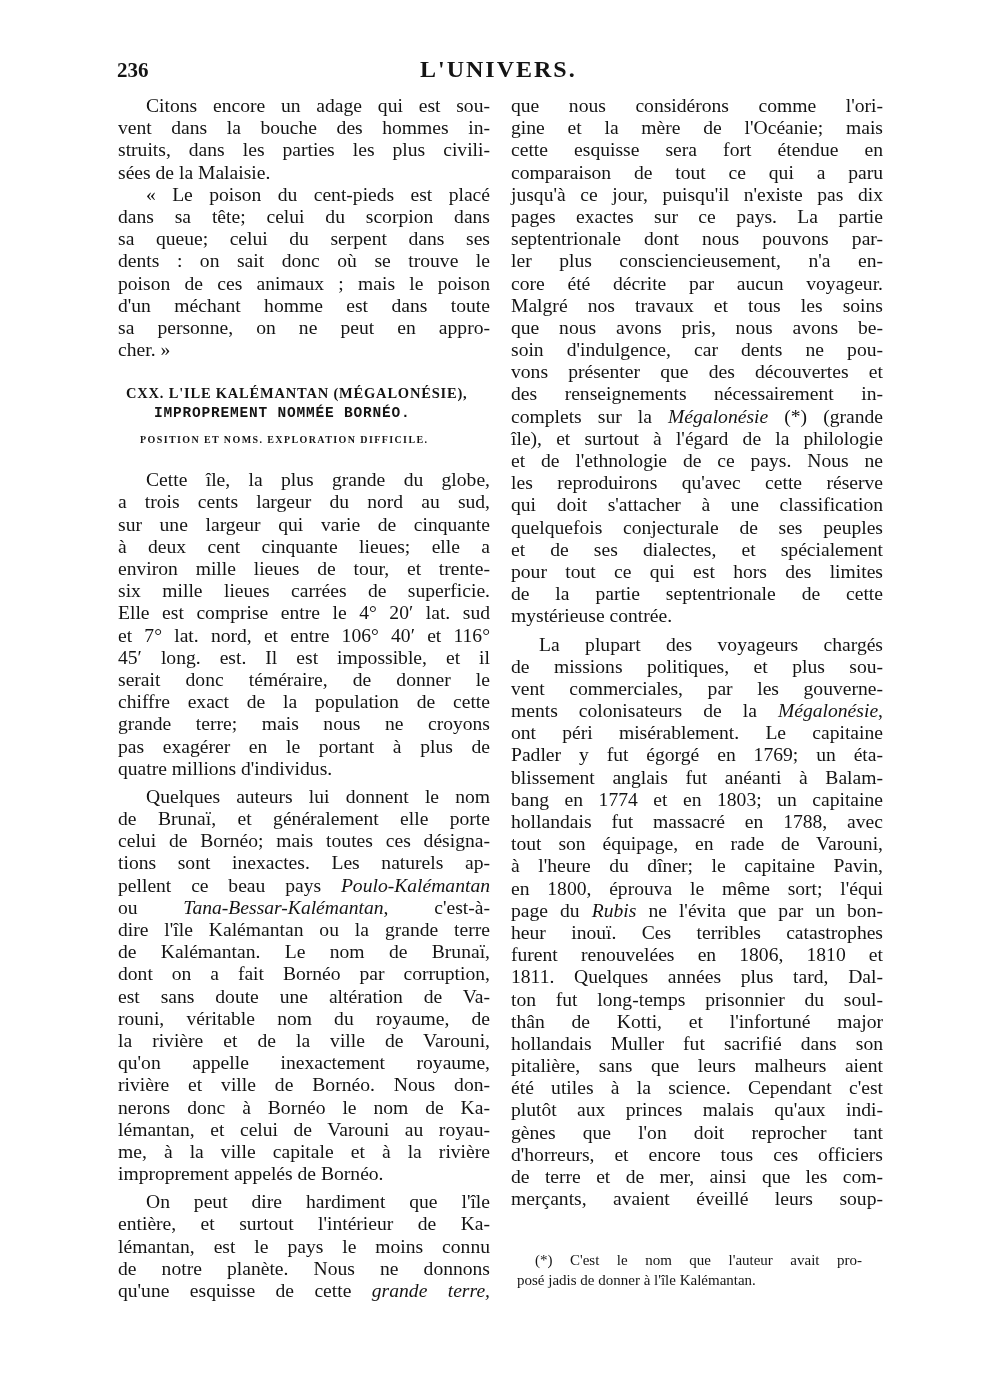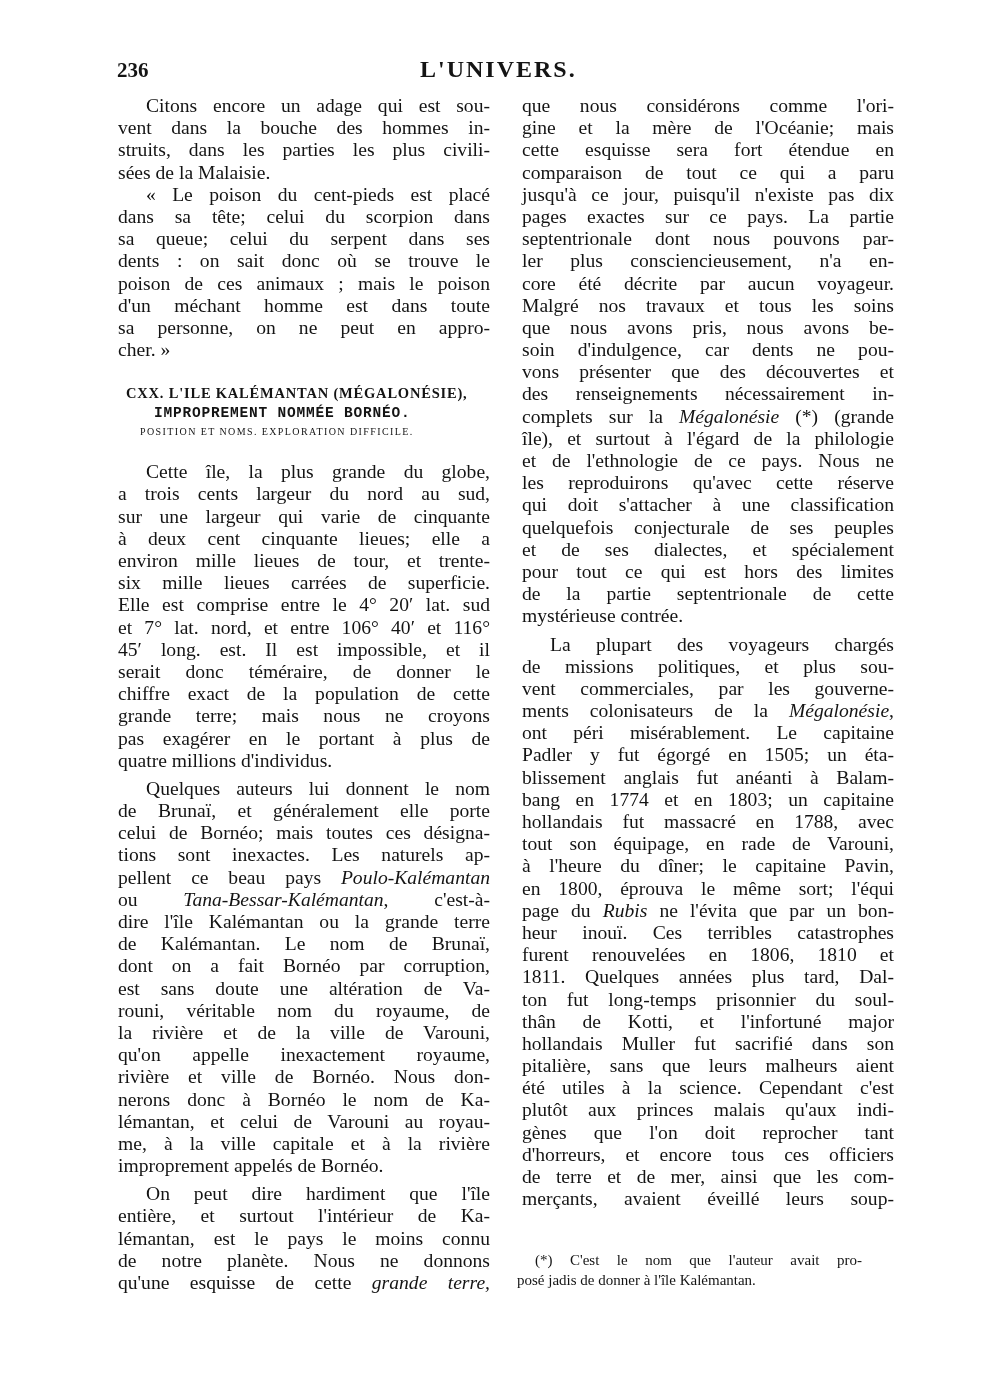--- a/index.html
+++ b/index.html
@@ -2,30 +2,30 @@
 <html><head>
 <meta charset="utf-8">
 <style>
   html, body { margin: 0; padding: 0; background: #ffffff; }
   body { width: 1000px; height: 1378px; position: relative; overflow: hidden;
          font-family: "Liberation Serif", "DejaVu Serif", serif; color: #141414; }
   .page-number { position: absolute; left: 117px; top: 58px; font-size: 21px; font-weight: bold; }
   .running-head { position: absolute; left: 420px; top: 56px; font-size: 24px; font-weight: bold; letter-spacing: 2px; }
   .col { position: absolute; top: 95px; width: 372px; font-size: 19.6px; line-height: 22.2px; }
   .col-left { left: 118px; }
-  .col-right { left: 522px; }
+  .col-right { left: 511px; }
   .line { display: block; white-space: nowrap; text-align: justify; text-align-last: justify; height: 22.2px; }
   .line.last { text-align-last: left; }
   .line.indent { padding-left: 28px; }
   .gap { display: block; height: 14px; }
   .gap-s { display: block; height: 6px; }
   .section-title { display: block; font-size: 14.5px; font-weight: bold; letter-spacing: 0.8px; line-height: 20px; white-space: nowrap; }
   .section-title.t1 { padding-left: 8px; }
   .section-title.t2 { padding-left: 36px; font-family: Liberation Mono, monospace; }
-  .subtitle { display: block; font-size: 10px; font-weight: normal; letter-spacing: 1.4px; padding-left: 22px; line-height: 18px; white-space: nowrap; }
+  .subtitle { display: block; font-size: 10px; font-weight: bold; letter-spacing: 1.4px; padding-left: 22px; line-height: 18px; margin-top: 8px; white-space: nowrap; }
   em { font-style: italic; }
   .footnote { position: absolute; left: 517px; top: 1250px; width: 345px; font-size: 15px; line-height: 20px; }
   .footnote .line { height: 20px; }
 </style>
 </head>
 <body>
 
 <div class="page-number">236</div>
 <div class="running-head">L'UNIVERS.</div>
 
@@ -125,21 +125,21 @@
     <span class="line">de la partie septentrionale de cette</span>
     <span class="line last">mystérieuse contrée.</span>
   </div>
   <span class="gap-s"></span>
   <div>
     <span class="line indent">La plupart des voyageurs chargés</span>
     <span class="line">de missions politiques, et plus sou-</span>
     <span class="line">vent commerciales, par les gouverne-</span>
     <span class="line"><span>ments colonisateurs de la </span><em>Mégalonésie</em><span>,</span></span>
     <span class="line">ont péri misérablement. Le capitaine</span>
-    <span class="line">Padler y fut égorgé en 1505; un éta-</span>
+    <span class="line">Padler y fut égorgé en 1769; un éta-</span>
     <span class="line">blissement anglais fut anéanti à Balam-</span>
     <span class="line">bang en 1774 et en 1803; un capitaine</span>
     <span class="line">hollandais fut massacré en 1788, avec</span>
     <span class="line">tout son équipage, en rade de Varouni,</span>
     <span class="line">à l'heure du dîner; le capitaine Pavin,</span>
     <span class="line">en 1800, éprouva le même sort; l'équi</span>
     <span class="line"><span>page du </span><em>Rubis</em><span> ne l'évita que par un bon-</span></span>
     <span class="line">heur inouï. Ces terribles catastrophes</span>
     <span class="line">furent renouvelées en 1806, 1810 et</span>
     <span class="line">1811. Quelques années plus tard, Dal-</span>

